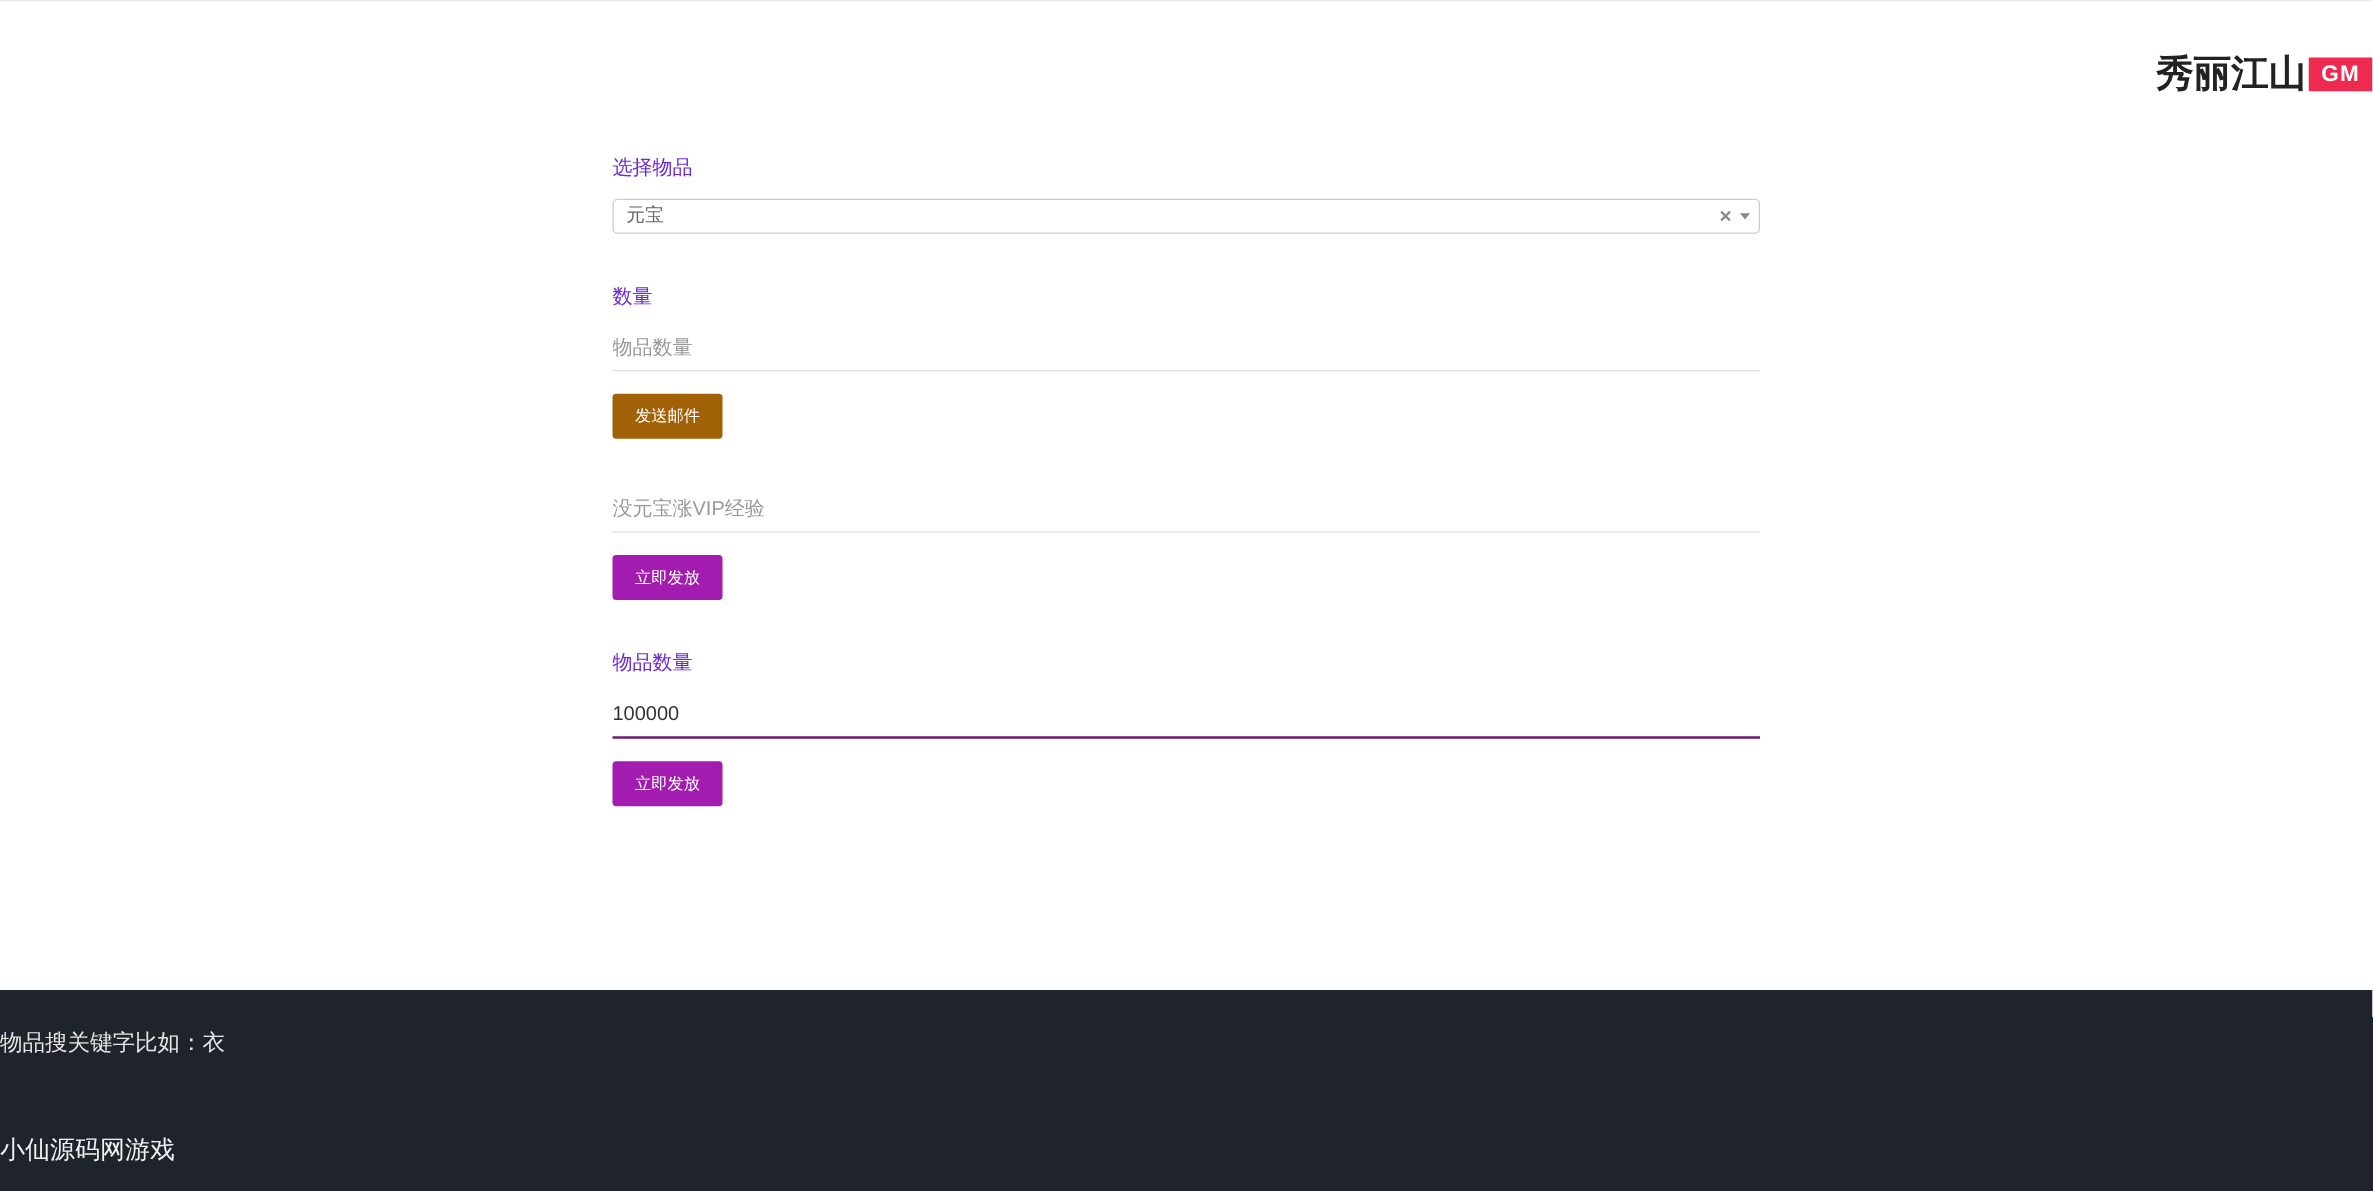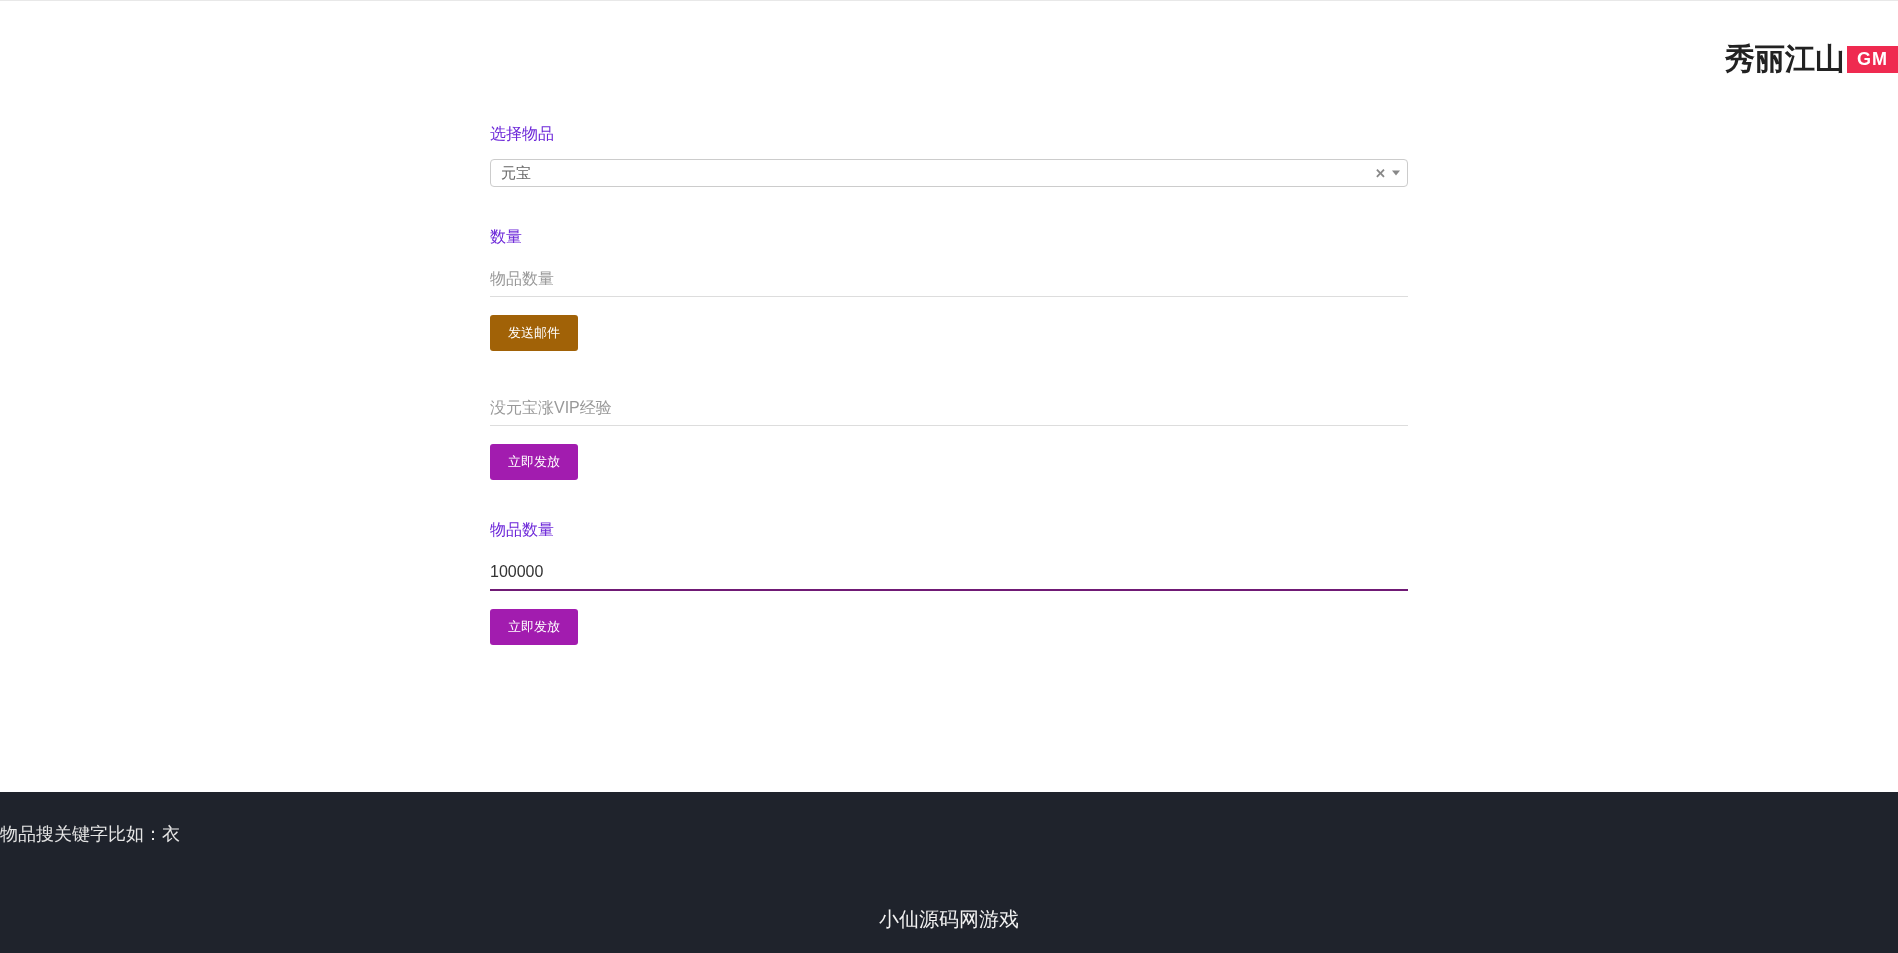--- a/index.html
+++ b/index.html
@@ -150,21 +150,21 @@
       padding: 30px 0 20px 0;
       min-height: 160px;
     }
     .footer-hint {
       font-size: 18px;
       color: #e5e5e5;
       padding-left: 0;
       margin-bottom: 60px;
     }
     .footer-brand {
-      text-align: center;
+      text-align: left;
       font-size: 20px;
       color: #f2f2f2;
     }
   </style>
 </head>
 <body>
 
 <div class="page-wrap">
   <div class="content-top-border"></div>
   <div class="main-content">

